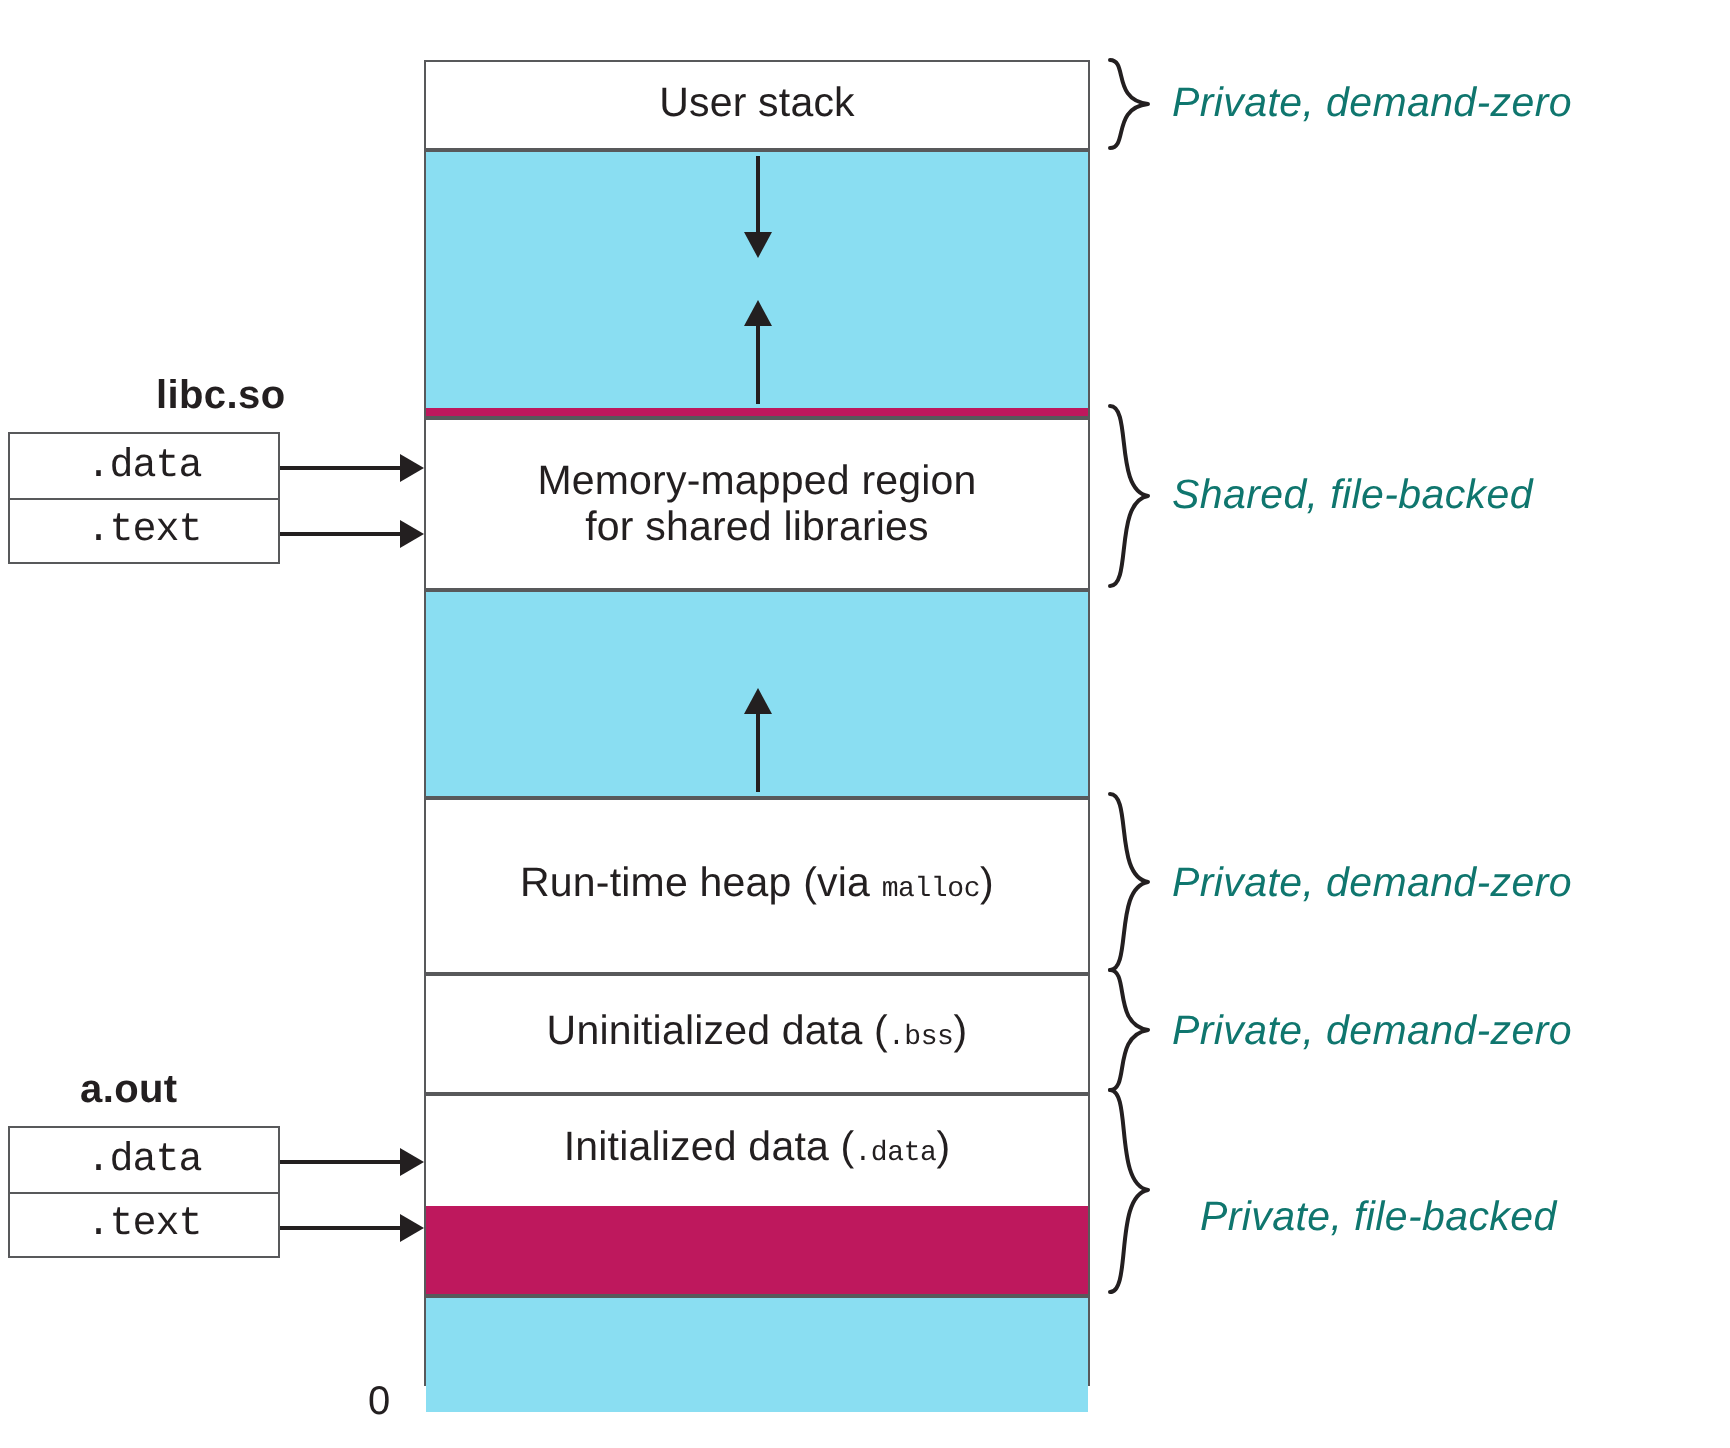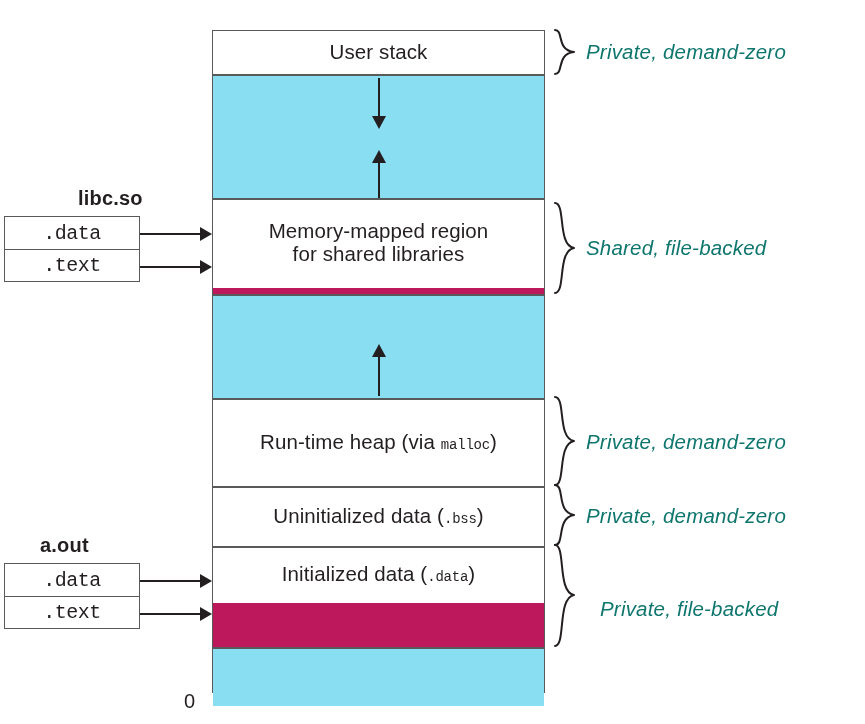--- a/index.html
+++ b/index.html
@@ -160,21 +160,21 @@
     <div class="seg blue" style="top:43px; height:130px;">
       <div class="sep-top"></div>
 
       <div class="arrow-v" style="left:165px; top:4px; height:40px;"></div>
       <div class="arrow-head down" style="left:159px; top:42px;"></div>
 
       <div class="arrow-v" style="left:165px; top:89px; height:39px;"></div>
       <div class="arrow-head up" style="left:159px; top:76px;"></div>
     </div>
 
-    <div class="seg white" style="top:167px; height:90px; flex-direction:column;">
+    <div class="seg white" style="top:177px; height:90px; flex-direction:column;">
       <div class="sep-top"></div>
       <span class="seg-label">Memory-mapped region</span>
       <span class="seg-label">for shared libraries</span>
     </div>
 
     <div class="seg blue" style="top:263px; height:104px;">
       <div class="sep-top"></div>
       <div class="arrow-v" style="left:165px; top:63px; height:39px;"></div>
       <div class="arrow-head up" style="left:159px; top:50px;"></div>
     </div>

